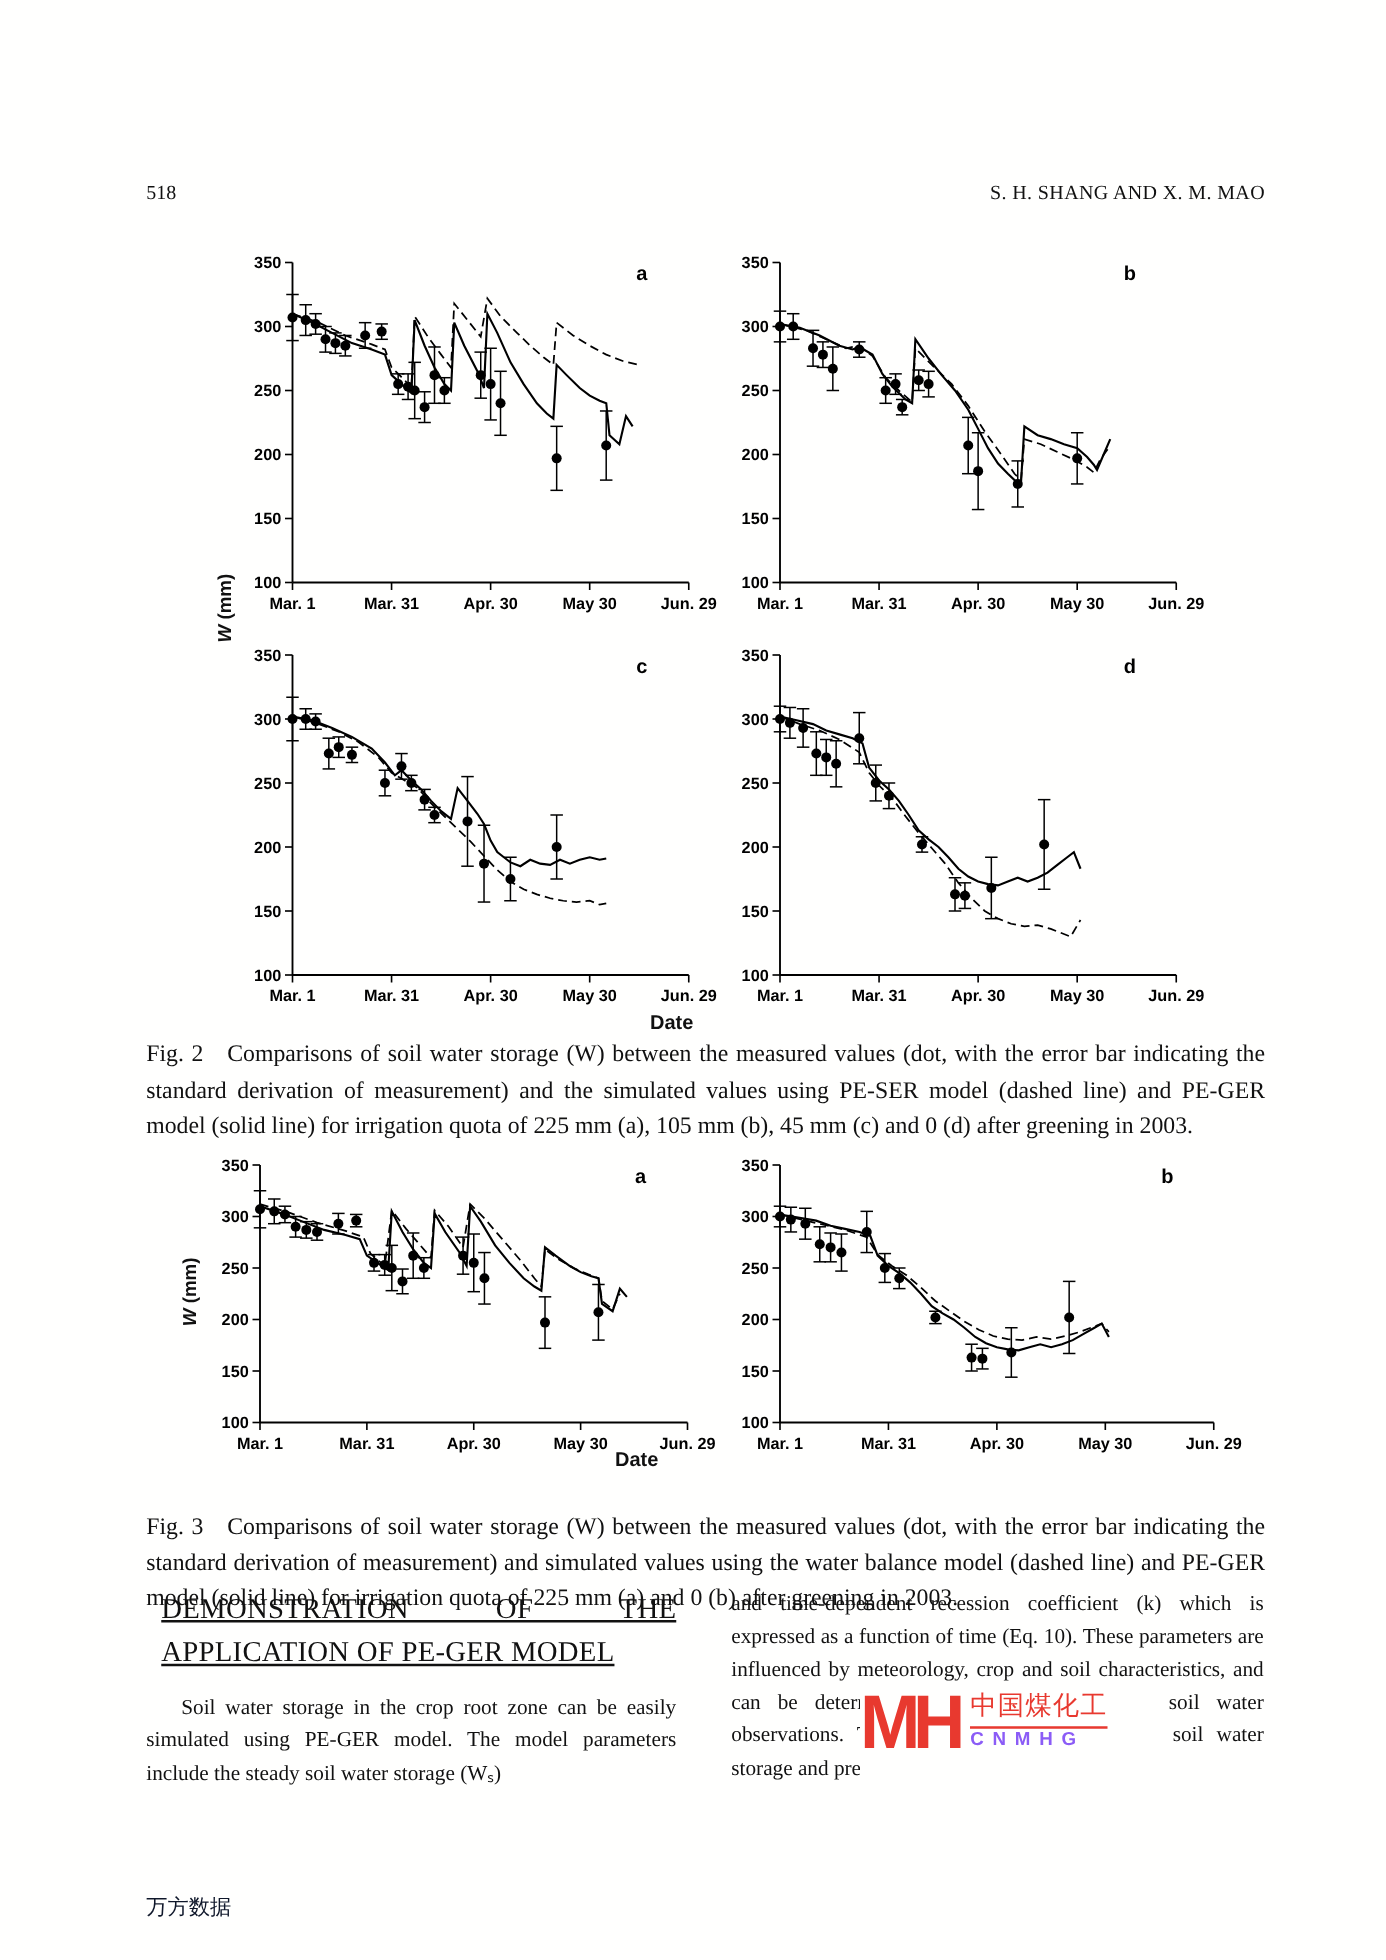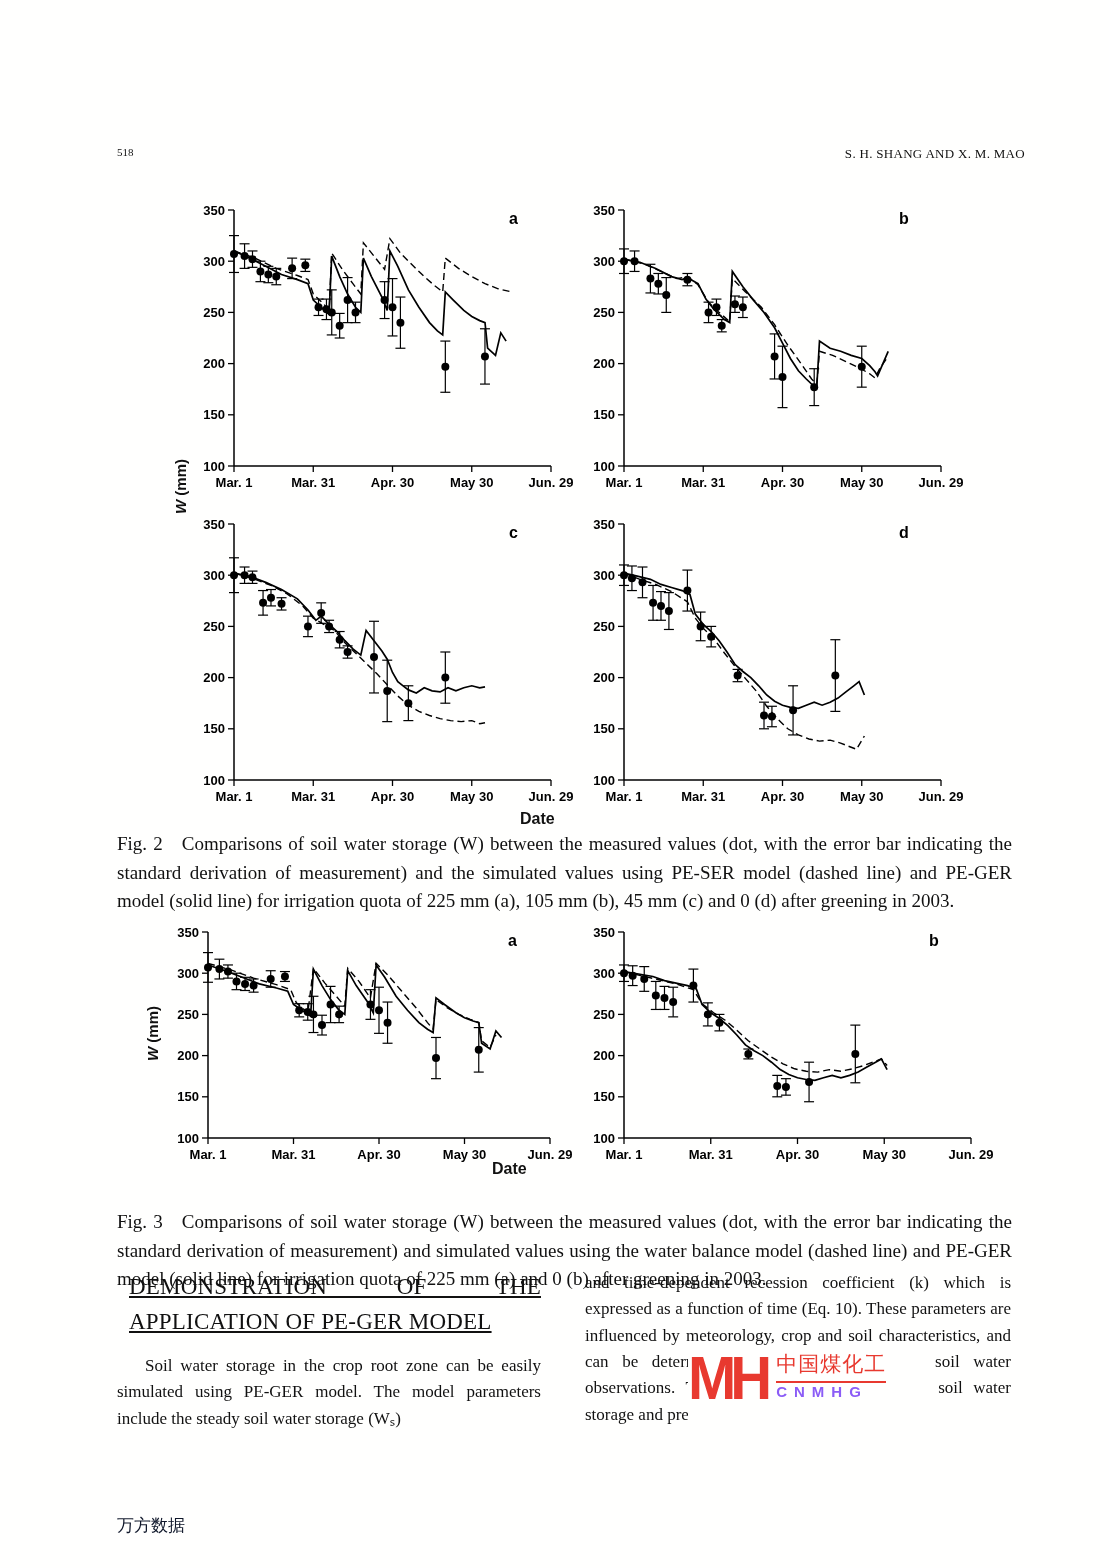--- a/index.html
+++ b/index.html
@@ -1,19 +1,19 @@
 <!DOCTYPE html>
 <html><head>
 <meta charset="utf-8">
 <style>
   html,body{margin:0;padding:0;background:#e9e9e9;}
   #page{position:relative;width:1109px;height:1568px;background:#fffffe;margin:0 auto;
         font-family:"Liberation Serif",serif;color:#111;overflow:hidden;}
-  .hdr-num{position:absolute;left:117px;top:146px;font-size:11px;}
-  .hdr-authors{position:absolute;right:84px;top:146px;font-size:13px;letter-spacing:.3px;}
+  .hdr-num{position:absolute;left:117px;top:146px;font-size:16px;}
+  .hdr-authors{position:absolute;right:97px;top:146px;font-size:16px;letter-spacing:.3px;}
   .chart{position:absolute;}
   .chart svg{overflow:visible;display:block;}
   .tick{font:700 13px "Liberation Sans",sans-serif;fill:#000;}
   .panel{font:700 16px "Liberation Sans",sans-serif;fill:#000;}
   .ylab{position:absolute;width:120px;text-align:center;transform:rotate(-90deg);
         font:700 15px "Liberation Sans",sans-serif;}
   .ylab .wi{font-style:italic;}
   .xlab{position:absolute;width:130px;text-align:left;font:700 16px "Liberation Sans",sans-serif;}
   .caption{position:absolute;left:117px;width:895px;font-size:19px;line-height:1.5;
            text-align:justify;}

